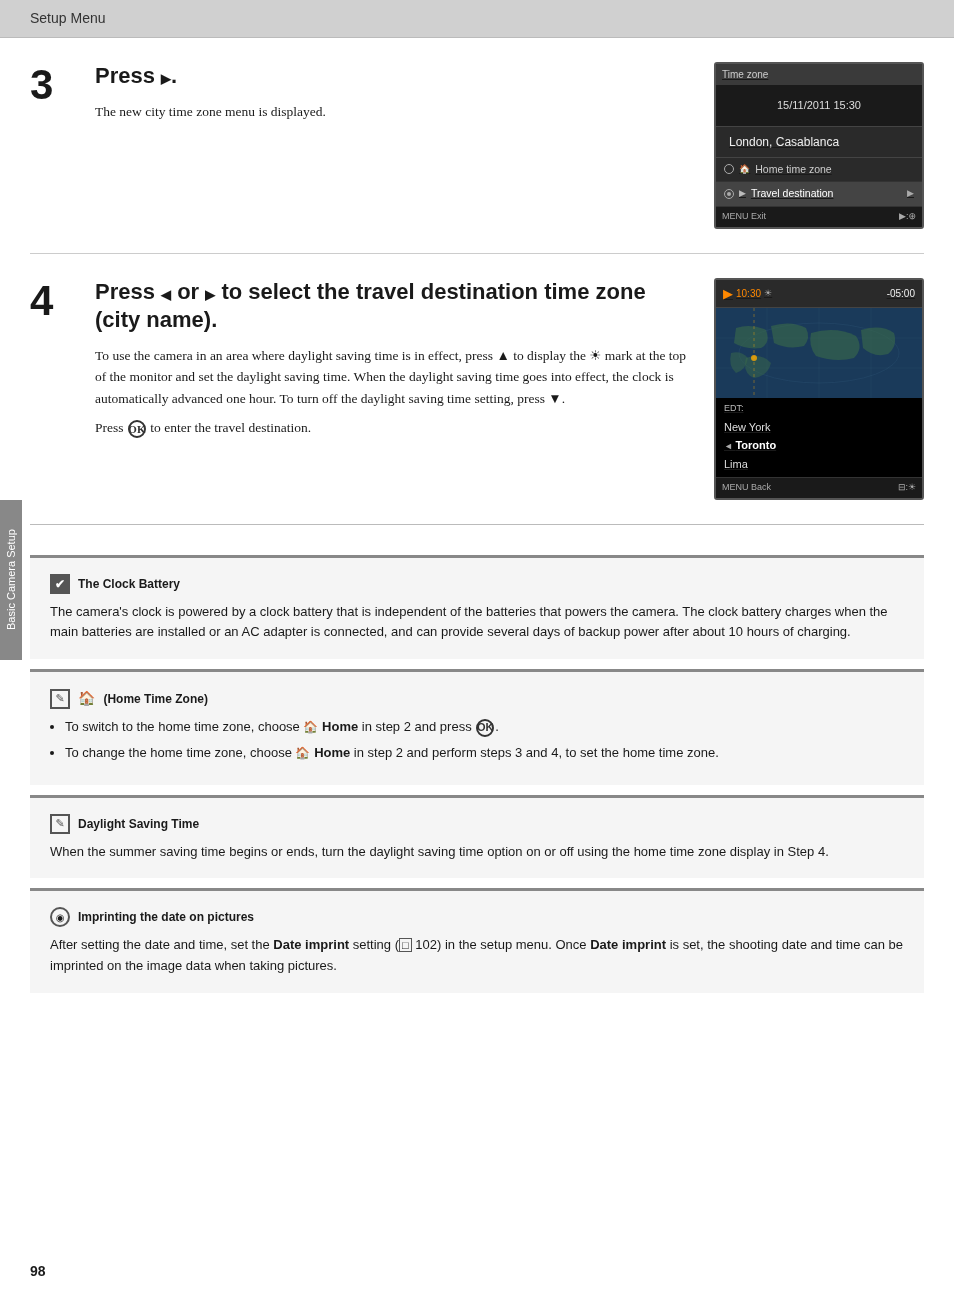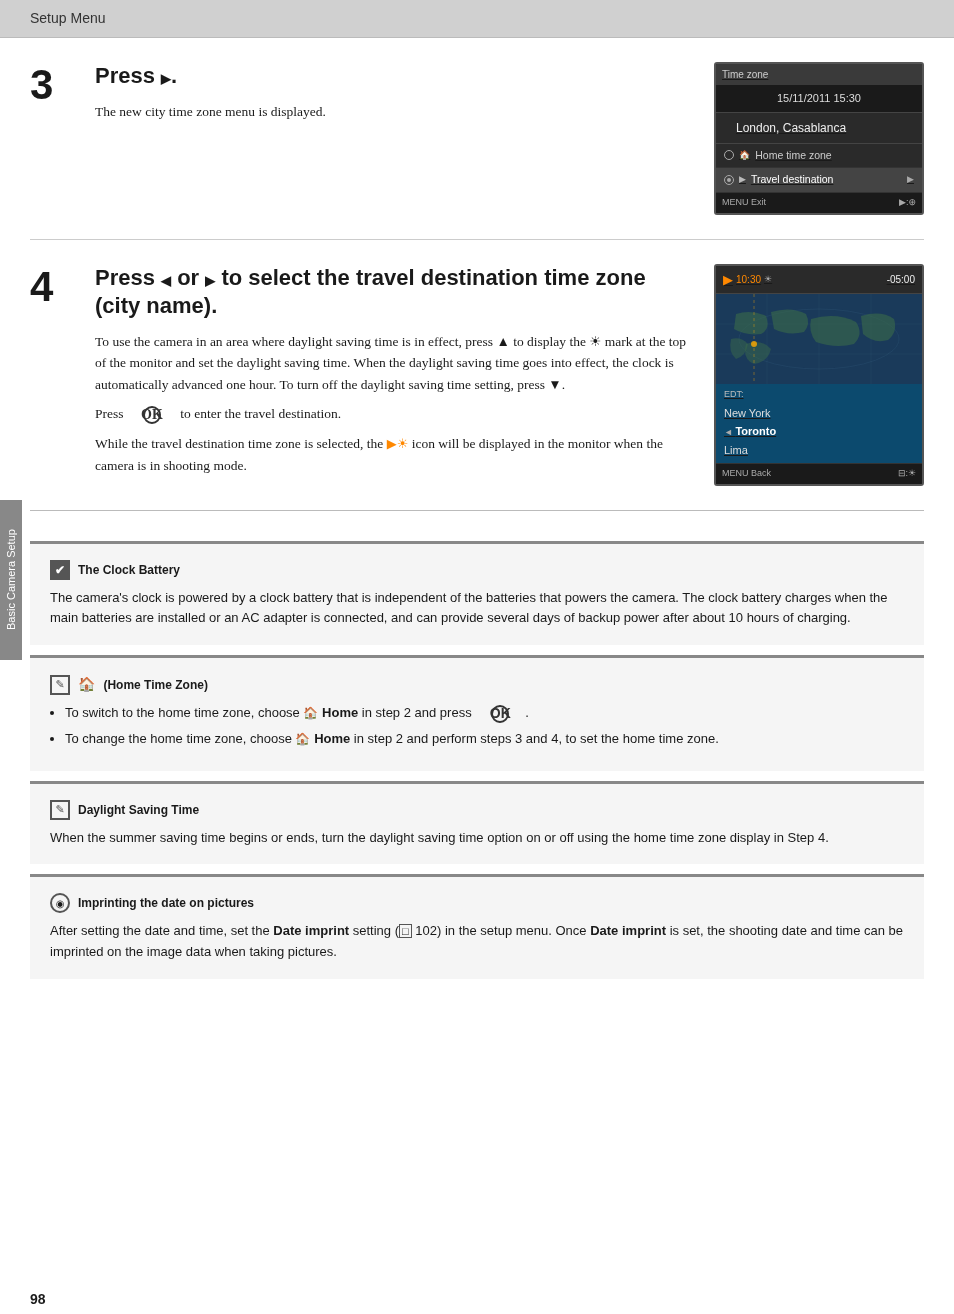--- a/index.html
+++ b/index.html
@@ -95,28 +95,28 @@
     .cam-title-bar {
       background: #3a3a3a;
       color: #ccc;
       padding: 3px 6px;
       font-size: 10px;
     }
     .cam-time-display {
       background: #1a1a1a;
       color: #ddd;
       text-align: center;
-      padding: 5px;
+      padding: 12px;
       font-size: 11px;
       border-bottom: 1px solid #444;
     }
     .cam-city-name {
       background: #2a2a2a;
       color: #eee;
-      padding: 6px 20px;
+      padding: 6px 13px;
       font-size: 12px;
       border-bottom: 1px solid #444;
     }
     .cam-menu-item {
       display: flex;
       align-items: center;
       padding: 4px 8px;
       gap: 5px;
       font-size: 10.5px;
       color: #ccc;
@@ -198,21 +198,21 @@
       color: #eee;
       font-size: 10px;
     }
     .cam2-map-area {
       height: 90px;
       background: linear-gradient(180deg, #2a4a6a 0%, #1a3a5a 40%, #0a2a4a 100%);
       position: relative;
       overflow: hidden;
     }
     .cam2-cities {
-      background: #0c4a6e;
+      background: #000000;
       padding: 4px 8px;
     }
     .cam2-city-label {
       color: #bbb;
       font-size: 9px;
       margin-bottom: 2px;
     }
     .cam2-city-item {
       color: #ddd;
       font-size: 11px;
@@ -311,41 +311,41 @@
       text-align: center;
       height: 160px;
       display: flex;
       align-items: center;
       justify-content: center;
     }
 
     
     .page-number {
       position: absolute;
-      bottom: 4px;
+      bottom: 32px;
       left: 30px;
       font-size: 14px;
       font-weight: bold;
       color: #1a1a1a;
     }
 
     
     .ok-btn {
       display: inline-flex;
       align-items: center;
       justify-content: center;
       width: 18px;
       height: 18px;
       border: 2px solid #333;
       border-radius: 50%;
-      font-size: 14px;
+      font-size: 11px;
       font-weight: bold;
       color: #333;
       vertical-align: middle;
-      margin: 0 16px;
+      margin: 0 1px;
     }
 
     .inline-arrow {
       font-size: 13px;
       font-weight: bold;
     }
 
     .home-icon-inline {
       display: inline-block;
       font-size: 12px;
@@ -428,23 +428,20 @@
         <div class="step-text-col">
           <div class="step-title">
             Press <span class="inline-arrow">◀</span> or <span class="inline-arrow">▶</span> to select the travel destination time zone (city name).
           </div>
           <p class="step-body">
             To use the camera in an area where daylight saving time is in effect, press ▲ to display the ☀ mark at the top of the monitor and set the daylight saving time. When the daylight saving time goes into effect, the clock is automatically advanced one hour. To turn off the daylight saving time setting, press ▼.
           </p>
           <p class="step-body">
             Press <span class="ok-btn">OK</span> to enter the travel destination.
           </p>
-          <p class="step-body">
-            While the travel destination time zone is selected, the <span class="travel-arrow">▶☀</span> icon will be displayed in the monitor when the camera is in shooting mode.
-          </p>
         </div>
         <div class="step-image-col">
 
           <div class="camera-screen-2">
             <div class="cam2-header">
               <div class="cam2-header-left">
                 <span style="color:#ff8800;font-size:13px;">▶</span>
                 <span>10:30</span>
                 <span style="font-size:9px;color:#aaa;">☀</span>
               </div>

